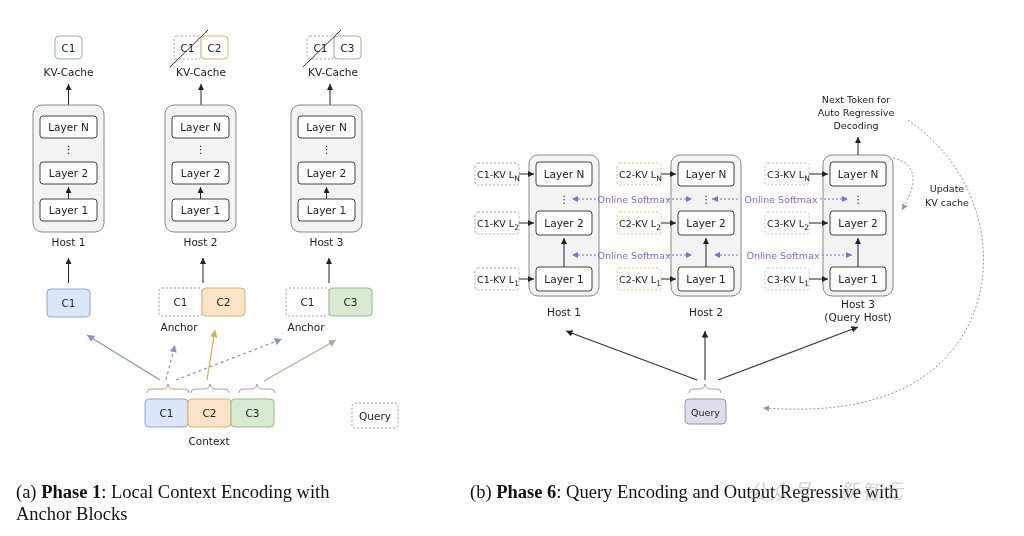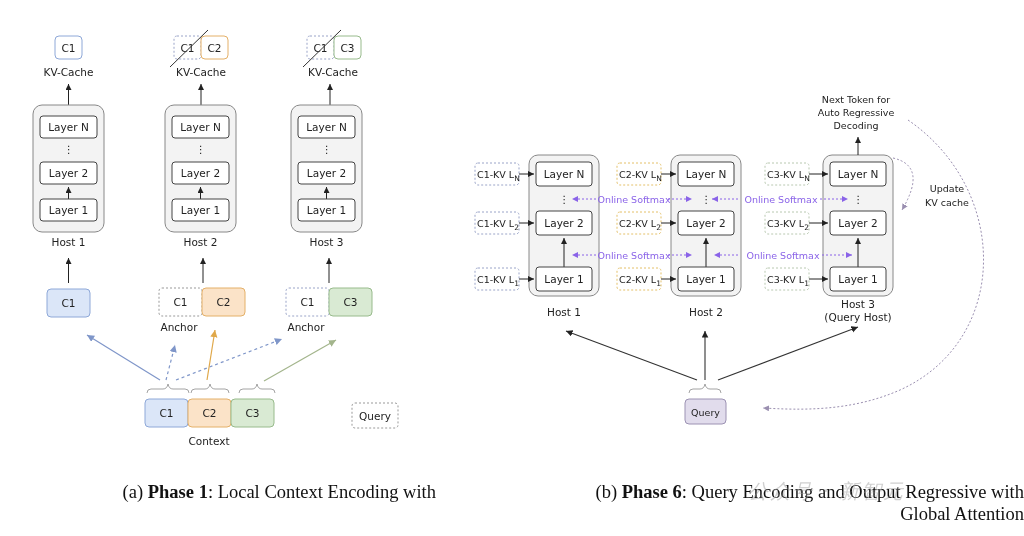--- a/index.html
+++ b/index.html
@@ -1,21 +1,21 @@
 <!DOCTYPE html>
 <html><head>
 <meta charset="utf-8">
 <style>
   html, body { margin:0; padding:0; background:#ffffff; }
   body { width:1024px; height:536px; position:relative; overflow:hidden; font-family:"DejaVu Sans", sans-serif; }
   svg#diagram { position:absolute; left:0; top:0; }
   .lbl { font-family:"DejaVu Sans", sans-serif; font-size:10.5px; fill:#222; }
   .sm { font-size:9.5px; }
   .purple { fill:#8a63e8; }
-  .caption { position:absolute; font-family:"Liberation Serif", serif; font-size:18.5px; color:#111; text-align:right; line-height:22px; }
+  .caption { position:absolute; font-family:"Liberation Serif", serif; font-size:18.5px; color:#111; text-align:left; line-height:22px; }
   .caption b { font-weight:bold; }
   .watermark { position:absolute; left:748px; top:478px; font-family:"DejaVu Sans", sans-serif; font-size:20px; color:rgba(150,150,150,0.45); letter-spacing:2px;font-style:italic; }
 </style>
 </head>
 <body>
 
 <svg id="diagram" width="1024" height="470" viewBox="0 0 1024 470" xmlns="http://www.w3.org/2000/svg">
   <defs>
     <marker id="ah" markerWidth="8" markerHeight="8" refX="6" refY="3" orient="auto">
         <path d="M0,0 L6,3 L0,6 z" fill="#222"></path>
@@ -240,20 +240,20 @@
     <path d="M689,393 q0,-4 4,-4 h7 q4,0 5,-5 q1,5 5,5 h7 q4,0 4,4" fill="none" stroke="#999" stroke-width="0.9"></path>
     <rect x="685" y="399" width="41" height="25" rx="4" fill="#e1dcec" stroke="#9c92b3"></rect>
     <text class="lbl sm" x="705.5" y="416" text-anchor="middle">Query</text>
 
     <path d="M908,120 C1010,190 1010,340 900,390 C850,412 800,410 763,408" fill="none" stroke="#9a8fb0" stroke-dasharray="2,2" marker-end="url(#ahGray)"></path>
   </g>
 </svg>
 
 <div class="caption" style="left:16px; top:481px; width:420px;">
   <span>(a) </span><b>Phase 1</b><span>: Local Context Encoding with</span><br>
+  <span>Anchor Blocks</span>
 </div>
 
 <div class="caption" style="left:470px; top:481px; width:554px;">
   <span>(b) </span><b>Phase 6</b><span>: Query Encoding and Output Regressive with</span><br>
-  <span>Global Attention</span>
 </div>
 
 <div class="watermark">公众号 · 新智元</div>
 
 </body></html>

